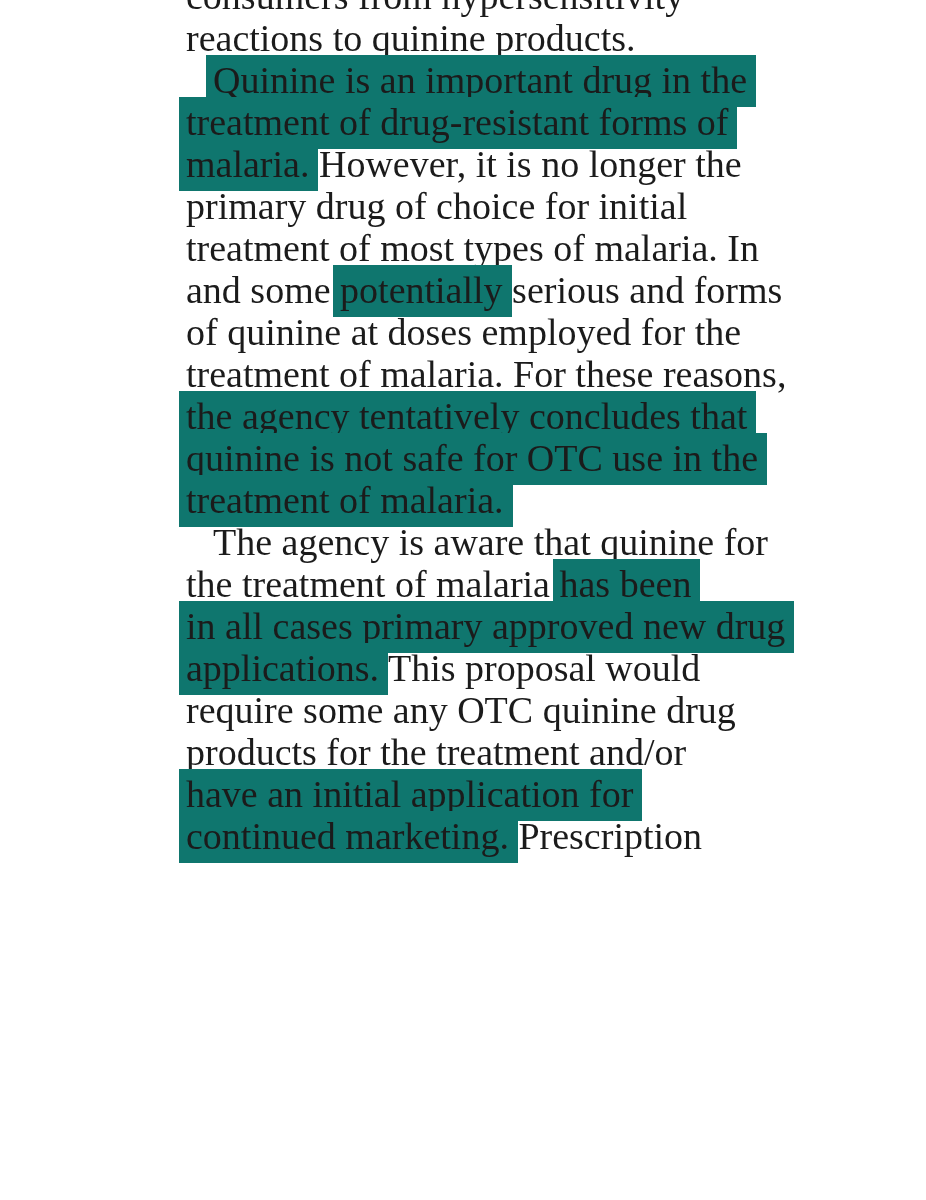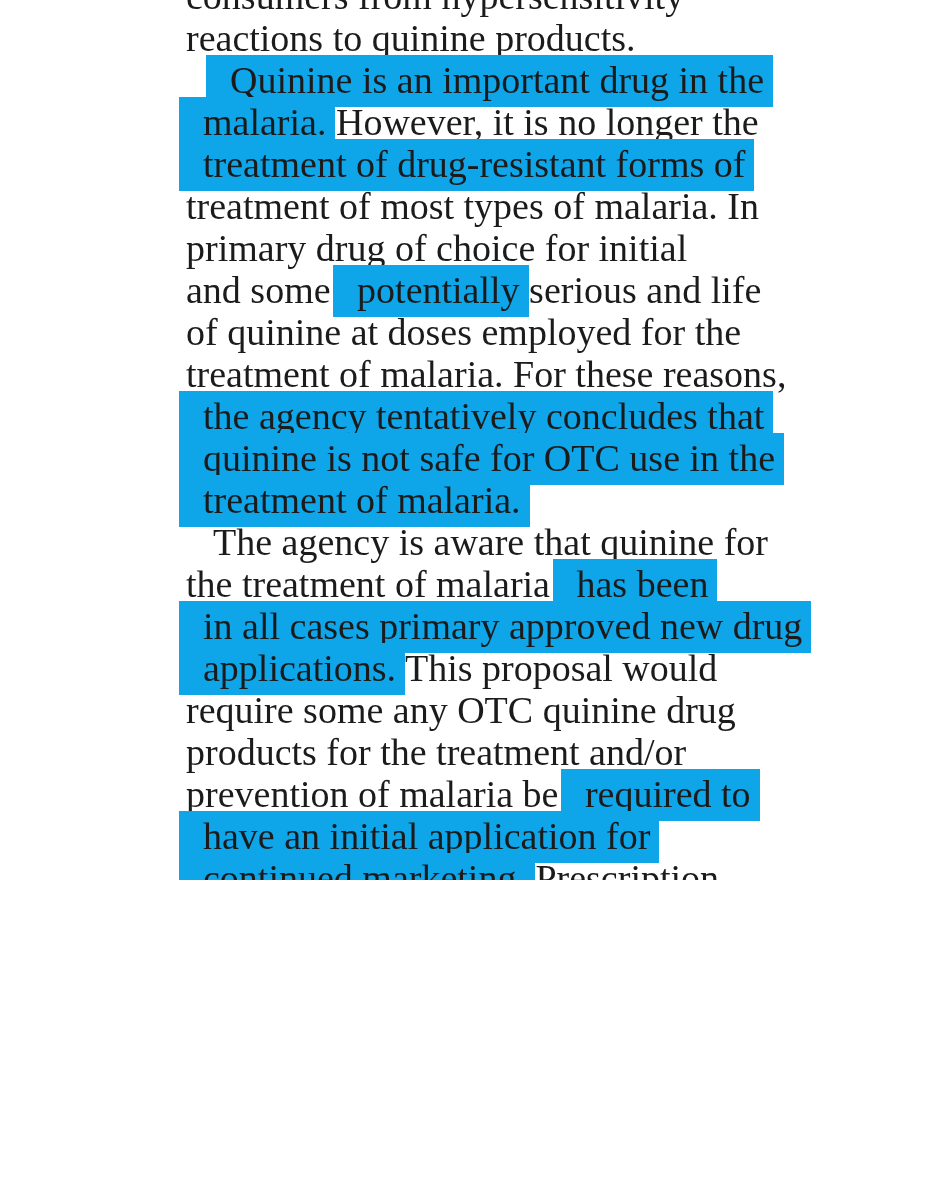--- a/index.html
+++ b/index.html
@@ -26,49 +26,48 @@
     font-weight: normal;
   }
   .line {
     height: 42px;
     white-space: nowrap;
   }
   .indent {
     padding-left: 27px;
   }
   .hl {
-    background: #0ea5e9;
-    padding: 4px 9px 6px 24px;
+    background: #0f766e;
+    padding: 4px 9px 6px 7px;
     margin-left: -7px;
     margin-right: -9px;
   }
 </style>
 </head>
 <body>
 
 <div class="page">
   <div class="textblock">
 
     <div class="line"><span>consumers from hypersensitivity</span></div>
     <div class="line"><span>reactions to quinine products.</span></div>
     <div class="line indent"><span class="hl">Quinine is an important drug in the</span></div>
+    <div class="line"><span class="hl">treatment of drug-resistant forms of</span></div>
     <div class="line"><span class="hl">malaria.</span><span> However, it is no longer the</span></div>
-    <div class="line"><span class="hl">treatment of drug-resistant forms of</span></div>
+    <div class="line"><span>primary drug of choice for initial</span></div>
     <div class="line"><span>treatment of most types of malaria. In</span></div>
-    <div class="line"><span>primary drug of choice for initial</span></div>
-    <div class="line"><span>and some </span><span class="hl">potentially</span><span> serious and life</span></div>
+    <div class="line"><span>and some </span><span class="hl">potentially</span><span> serious and forms</span></div>
     <div class="line"><span>of quinine at doses employed for the</span></div>
     <div class="line"><span>treatment of malaria. For these reasons,</span></div>
     <div class="line"><span class="hl">the agency tentatively concludes that</span></div>
     <div class="line"><span class="hl">quinine is not safe for OTC use in the</span></div>
     <div class="line"><span class="hl">treatment of malaria.</span></div>
     <div class="line indent"><span>The agency is aware that quinine for</span></div>
     <div class="line"><span>the treatment of malaria </span><span class="hl">has been</span></div>
     <div class="line"><span class="hl">in all cases primary approved new drug</span></div>
     <div class="line"><span class="hl">applications.</span><span> This proposal would</span></div>
     <div class="line"><span>require some any OTC quinine drug</span></div>
     <div class="line"><span>products for the treatment and/or</span></div>
-    <div class="line"><span>prevention of malaria be </span><span class="hl">required to</span></div>
     <div class="line"><span class="hl">have an initial application for</span></div>
     <div class="line"><span class="hl">continued marketing.</span><span> Prescription</span></div>
 
   </div>
 </div>
 
 </body></html>

